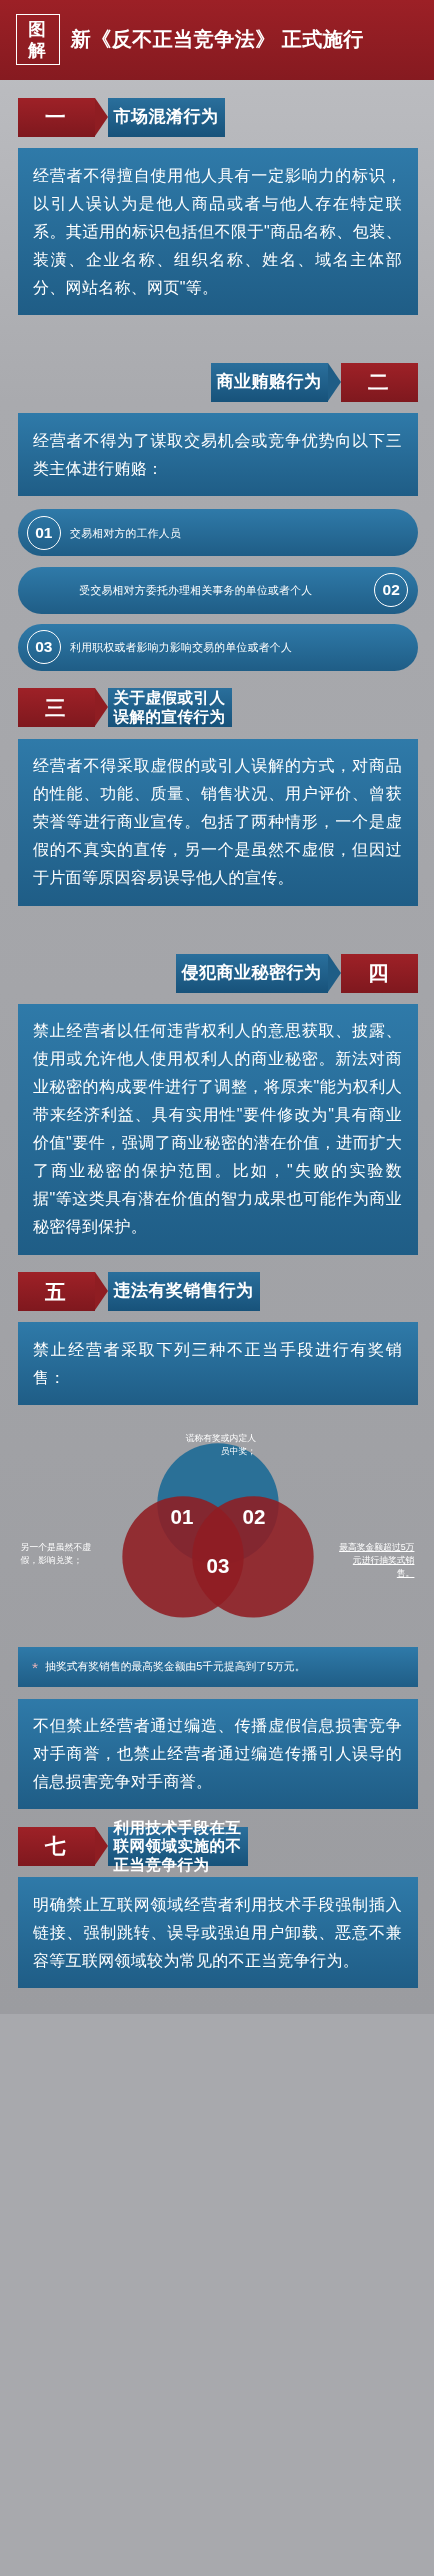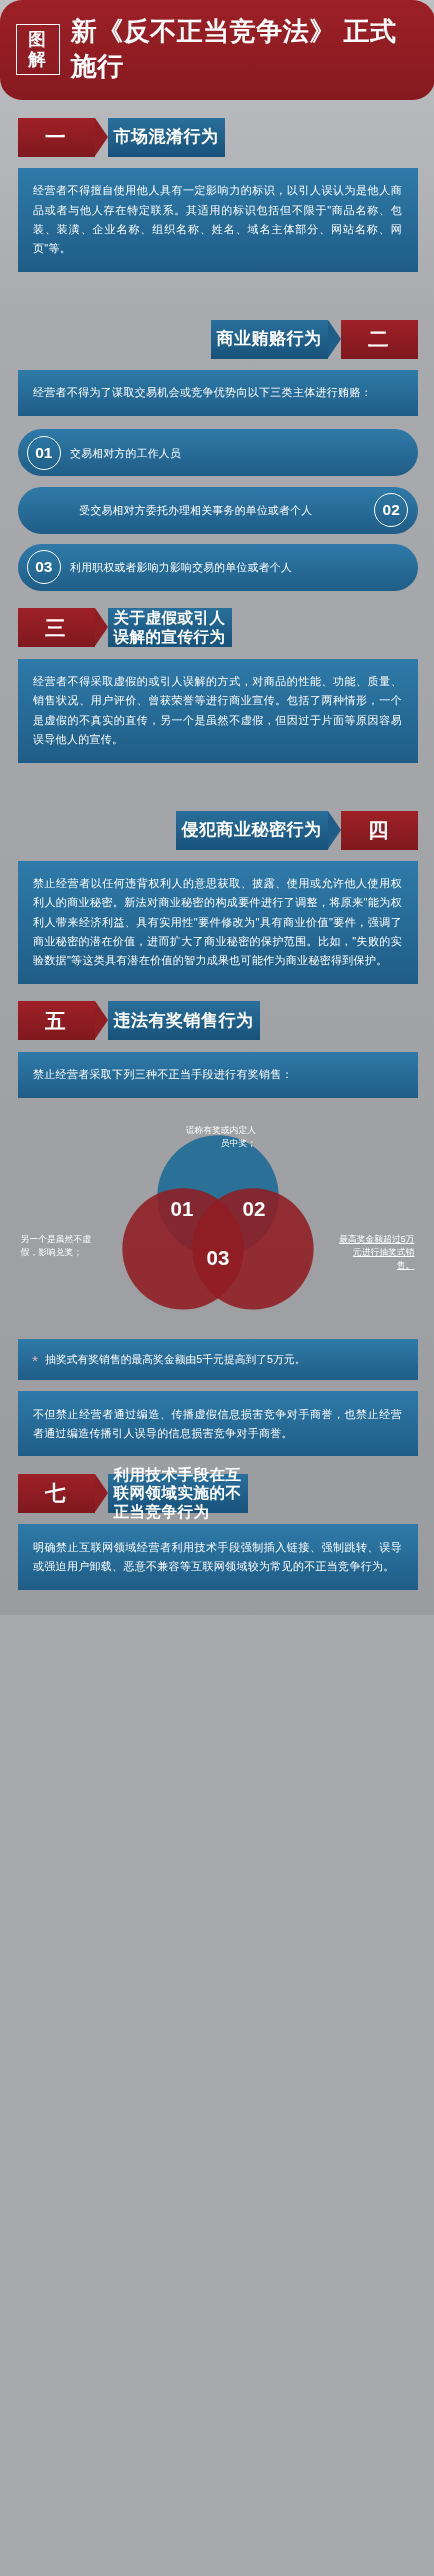--- a/index.html
+++ b/index.html
@@ -17,36 +17,35 @@
   }
 
   
   .header {
     background: #8f1d22;
     background: linear-gradient(180deg,#9c2026 0%, #861a20 100%);
     padding: 14.4px 15.5px 15.5px 15.5px;
     display: flex;
     align-items: center;
     gap: 11.3px;
-    border-radius: 22px;
   }
   .header-badge {
     width: 44px;
     min-width: 44px;
     border: 1.5px solid #ffffff;
     color: #ffffff;
     font-size: 17.5px;
     font-weight: bold;
     line-height: 1.15;
     text-align: center;
     padding: 4.1px 0;
     letter-spacing: 1px;
   }
   .header-title {
-    font-size: 26px;
+    font-size: 20px;
     font-weight: bold;
     line-height: 1.35;
     letter-spacing: 0.5px;
   }
 
   
   .ribbon {
     position: relative;
     margin: 17.5px 0 0 0;
     height: 39px;
@@ -96,21 +95,21 @@
     border-bottom: 19.6px solid transparent;
     border-left: 13.4px solid #1f5d86;
   }
 
   
   .block {
     margin: 11.3px 17.5px 0 17.5px;
     background: #2a6f9c;
     background: linear-gradient(180deg,#2f7aa9 0%, #1f5d86 100%);
     color: #ffffff;
-    font-size: 11px;
+    font-size: 16px;
     line-height: 1.75;
     padding: 13.4px 15.5px;
     text-align: justify;
     letter-spacing: 0.3px;
   }
 
   
   .pill-list { margin: 13.4px 17.5px 0 17.5px; }
   .pill {
     display: flex;

